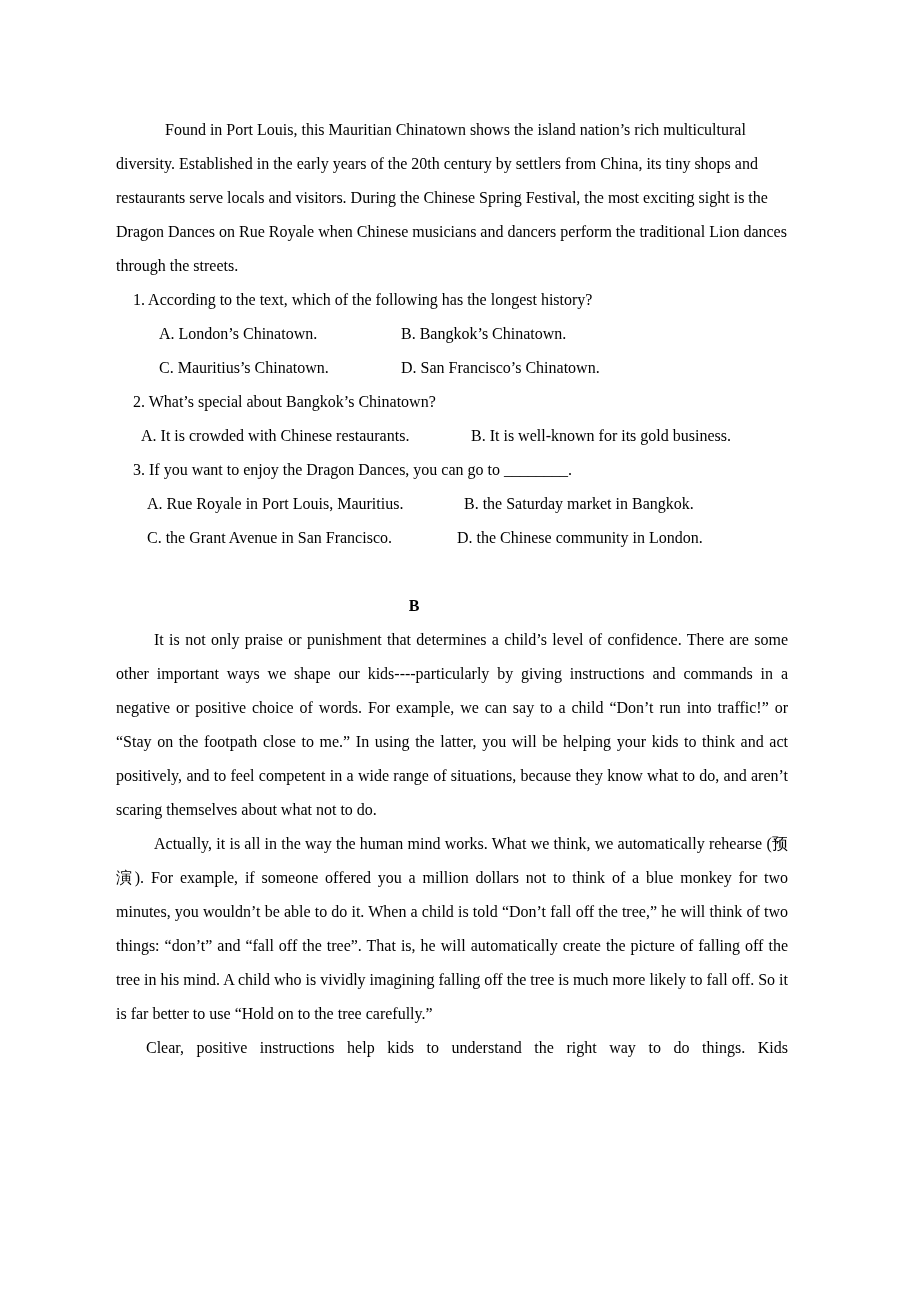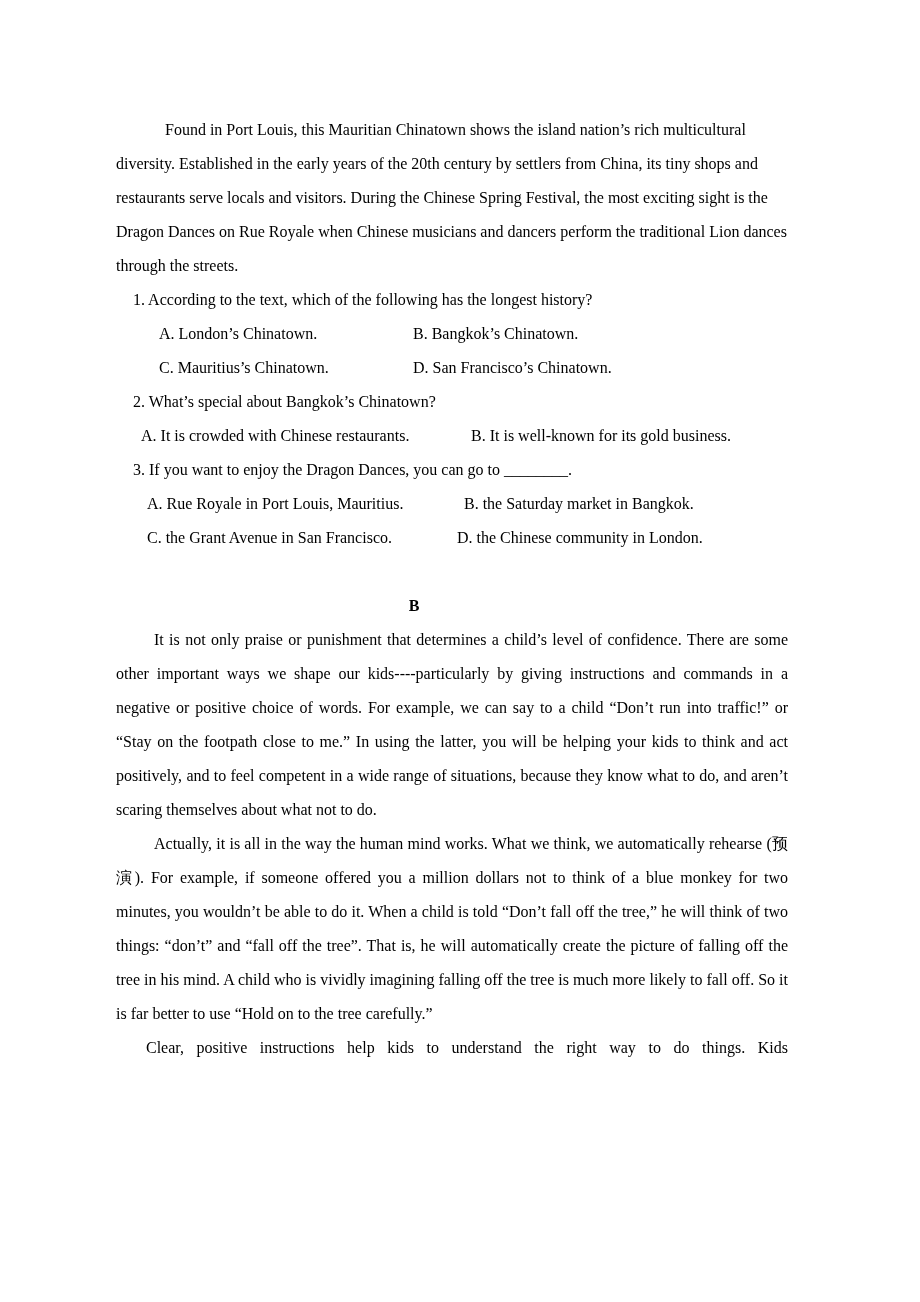--- a/index.html
+++ b/index.html
@@ -41,21 +41,21 @@
   .optrow {
     position: relative;
     height: 34px;
   }
   .optrow span {
     position: absolute;
     top: 0;
     white-space: nowrap;
   }
   .q1row .left  { left: 20px; margin-left: 23px; }
-  .q1row .right { left: 297px; }
+  .q1row .right { left: 285px; }
   .q2row1 .left  { left: 25px; }
   .q2row1 .right { left: 355px; }
   .q3row1 .left  { left: 31px; }
   .q3row1 .right { left: 348px; }
   .q3row2 .left  { left: 31px; }
   .q3row2 .right { left: 341px; }
 
   
   .heading-b {
     margin-top: 34px;

